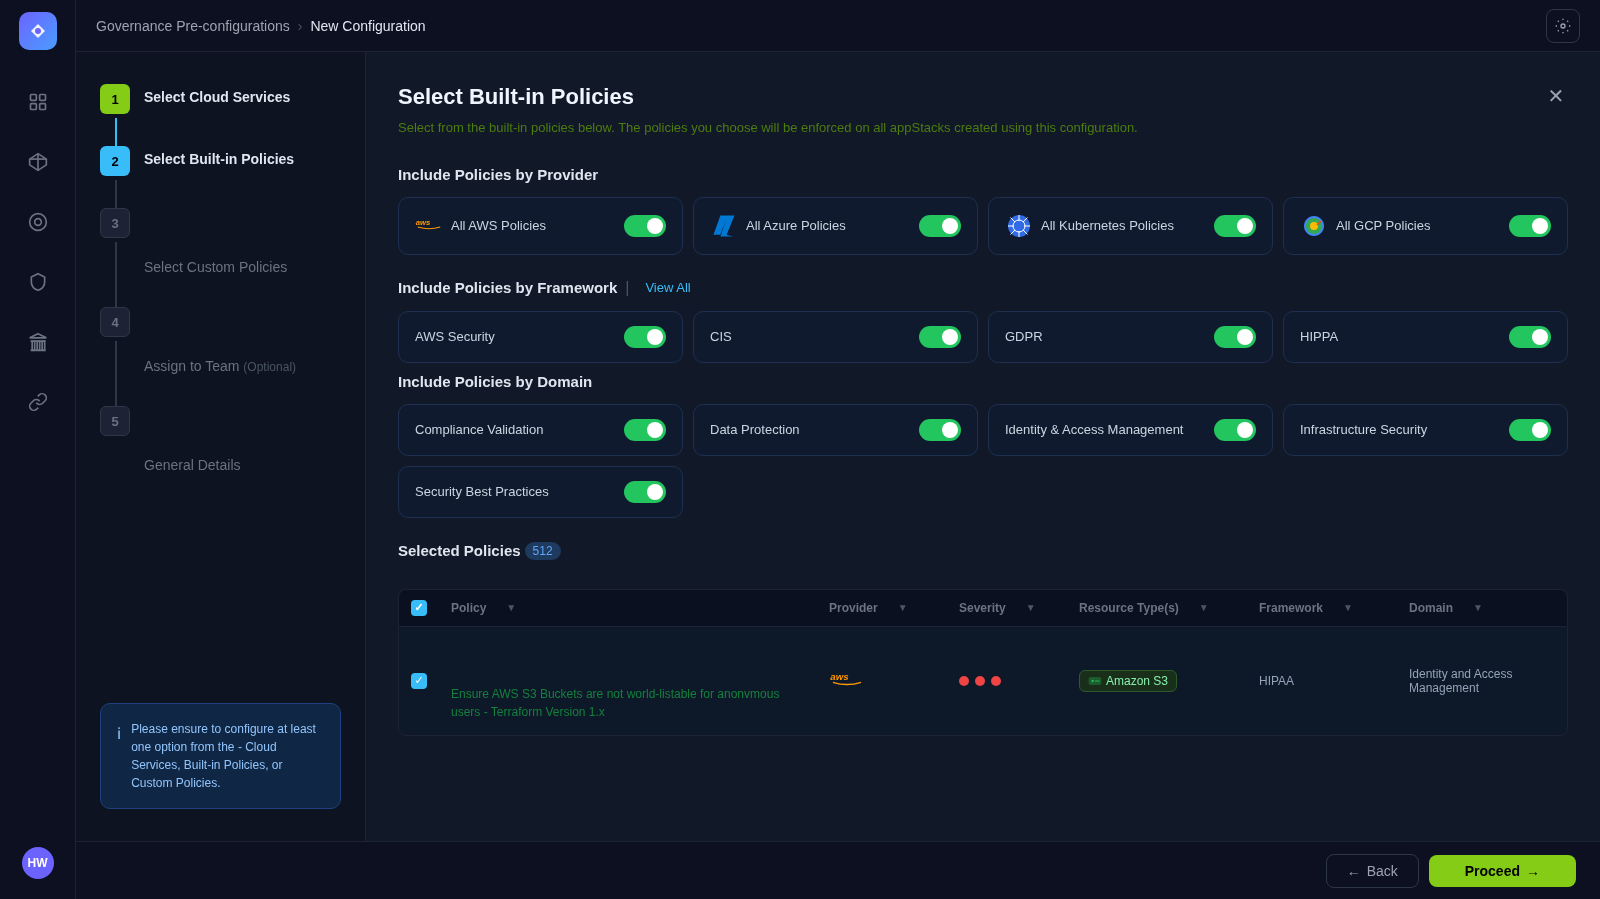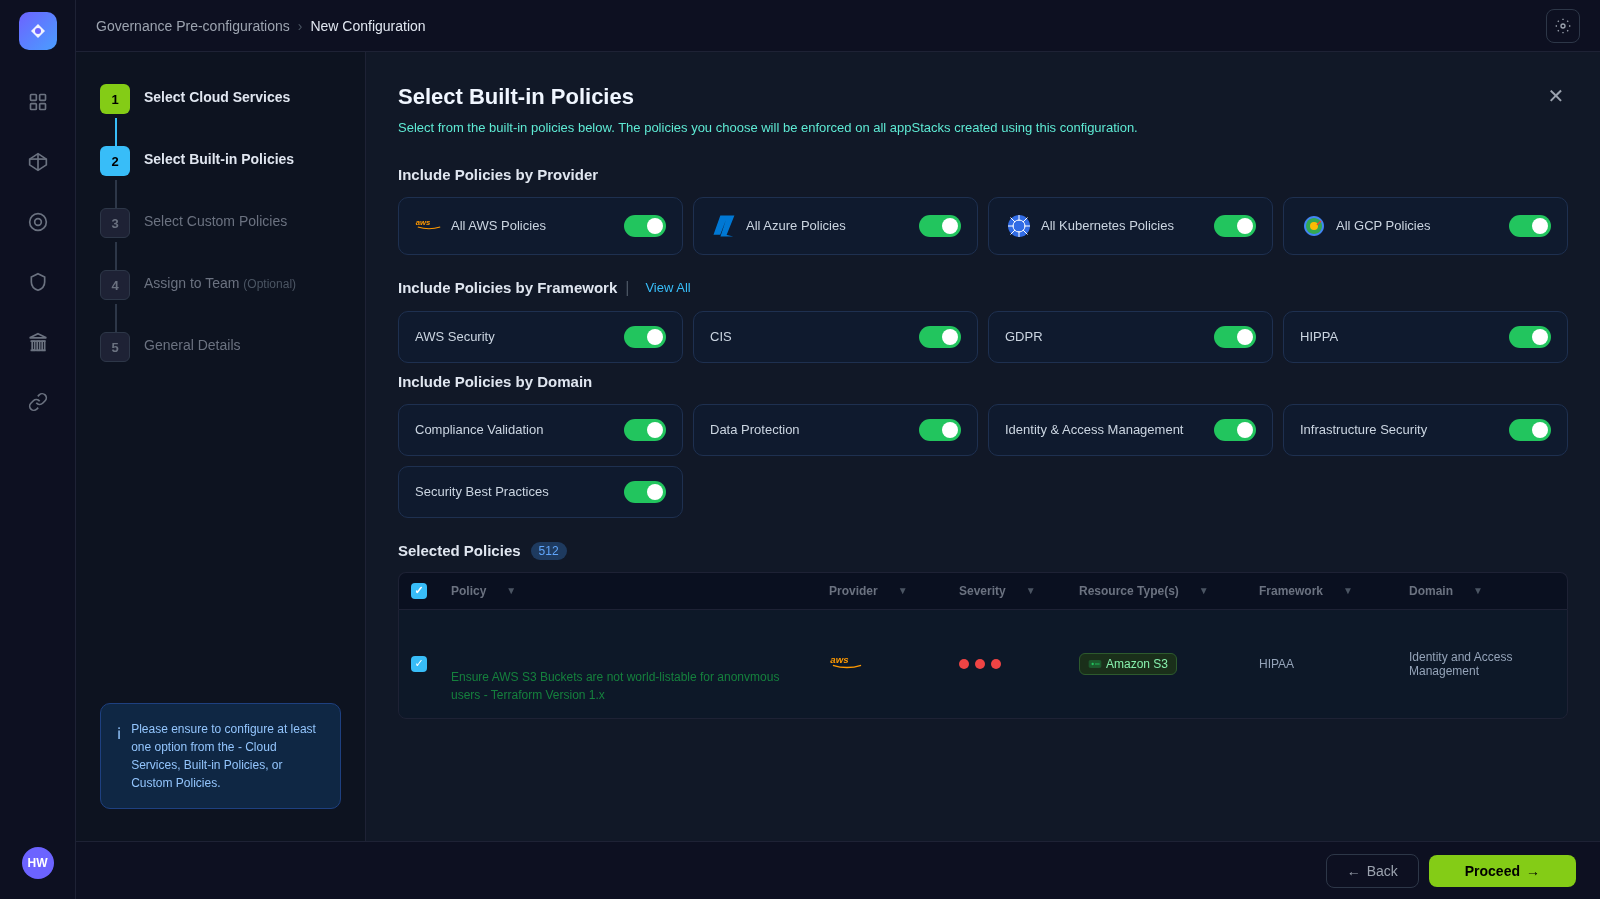--- a/index.html
+++ b/index.html
@@ -130,21 +130,21 @@
       z-index: 1;
     }
     .step-number.completed { background: #84cc16; color: #000; }
     .step-number.current { background: #38bdf8; color: #000; }
     .step-number.pending { background: #1e2235; color: #6b7280; border: 1px solid #2d3748; }
     .step-label {
       font-size: 14px;
       padding-top: 5px;
     }
     .step-label.active { color: #e0e6f0; font-weight: 600; }
-    .step-label.pending { color: #6b7280; }
+    .step-label.pending { color: #6b7280; margin-top: 46px; }
     .step-label .optional { color: #4b5563; font-weight: 400; font-size: 12px; }
 
     
     .info-box {
       margin-top: auto;
       background: #0f2744;
       border: 1px solid #1e4080;
       border-radius: 10px;
       padding: 16px;
       display: flex;
@@ -163,21 +163,21 @@
       position: relative;
     }
     .panel-title {
       font-size: 22px;
       font-weight: 700;
       color: #f0f6ff;
       margin-bottom: 8px;
     }
     .panel-subtitle {
       font-size: 13px;
-      color: #5eead4;
+      color: #4d7c0f;
       margin-bottom: 28px;
       line-height: 1.5;
     }
     .close-btn {
       position: absolute;
       top: 28px; right: 28px;
       width: 32px; height: 32px;
       display: flex; align-items: center; justify-content: center;
       color: #9ca3af;
       cursor: pointer;
@@ -272,22 +272,22 @@
       display: grid;
       grid-template-columns: repeat(4, 1fr);
       gap: 10px;
       margin-bottom: 24px;
     }
 
     
     .selected-policies-header {
       display: flex;
       align-items: center;
-      gap: 10px;
-      margin-bottom: 12px;
+      gap: 4px;
+      margin-bottom: 29px;
     }
     .badge {
       background: #1e3a5f;
       color: #60a5fa;
       font-size: 12px;
       font-weight: 400;
       padding: 2px 8px;
       border-radius: 10px;
     }
 

